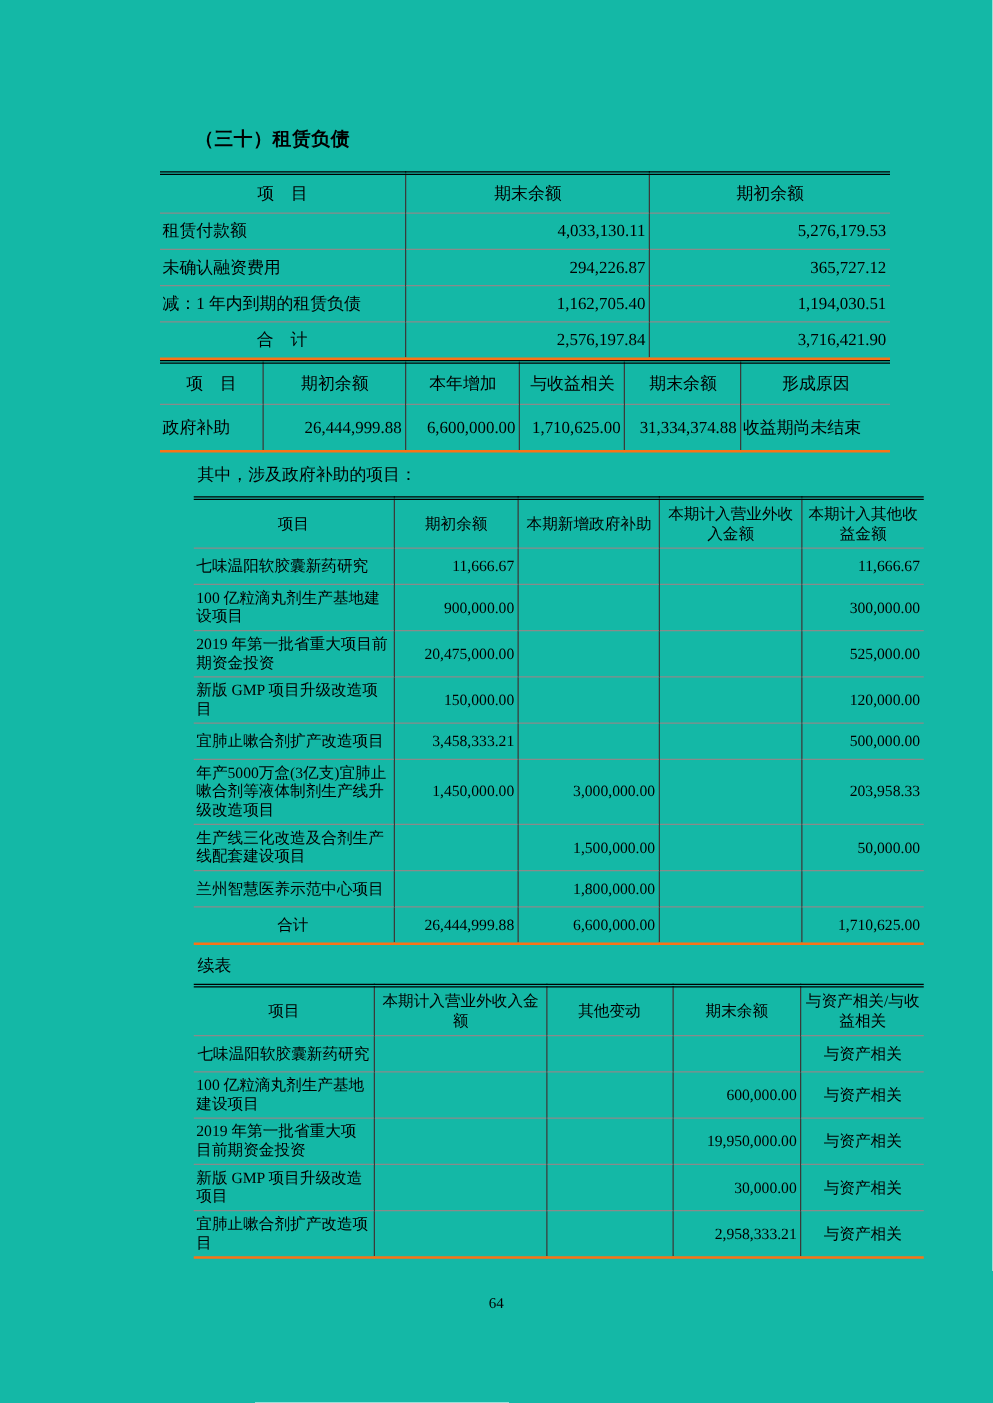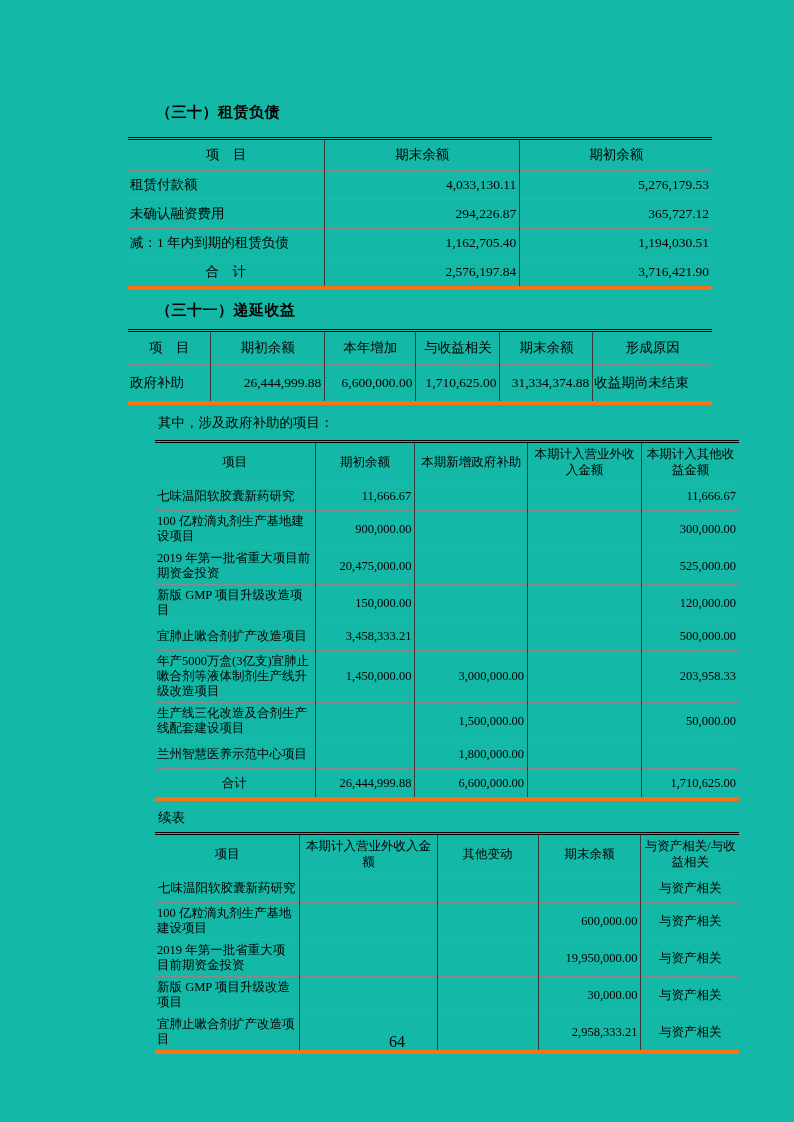--- a/index.html
+++ b/index.html
@@ -9,21 +9,21 @@
     box-sizing:border-box;padding:102px 82px 0 128px;overflow:hidden;
   }
   .sec-title{
     font-size:15px;font-weight:bold;margin:0 0 14px 28px;line-height:21px;letter-spacing:0.5px;
   }
   .sec-title.second{margin-top:10px;margin-bottom:8px;}
   .note,.cont-label{font-size:13.5px;line-height:17px;margin:9px 0 9px 30px;}
   .cont-label{margin:8px 0 6px 30px;}
   table.fin-table{
     width:100%;border-collapse:collapse;table-layout:fixed;
-    border-top:3px double #000;border-bottom:4px solid #f97316;
+    border-top:3px double #000;border-bottom:2px solid #f97316;
   }
   .fin-table th,.fin-table td{vertical-align:middle;overflow:hidden;word-break:break-all;}
   .fin-table th{font-weight:normal;text-align:center;}
   .fin-table th + th,.fin-table td + td{border-left:1px solid #3a3a3a;}
   .fin-table td{border-top:1px solid #8a8a8a;text-align:right;}
   .fin-table td:first-child{text-align:left;}
   
   .t1{font-size:13.5px;}
   .t1 th{padding:6px 2px;line-height:18px;}
   .t1 td{padding:5px 3px 5px 2px;line-height:18px;}
@@ -35,21 +35,21 @@
   .t2 td:last-child{text-align:left;padding:9px 1px;}
   
   .t3,.t4{font-size:12.5px;margin-left:27px;}
   .t3 th,.t4 th{padding:3px 1px;line-height:16px;}
   .t3 td,.t4 td{padding:3px 3px 3px 2px;line-height:15px;height:22px;}
   .t3 tbody tr:last-child td:first-child{text-align:center;}
   .t4 td:last-child{text-align:center;padding-left:1px;padding-right:1px;}
   .t4 tbody tr:first-child td:first-child{text-align:center;}
   .page-number{
     position:absolute;top:1034px;left:0;right:0;text-align:center;
-    font-size:16px;line-height:16px;
+    font-size:12px;line-height:16px;
   }
 </style>
 </head>
 <body>
 
 <div class="page">
 
   <h3 class="sec-title">（三十）租赁负债</h3>
 
   <table class="fin-table t1">
@@ -82,21 +82,20 @@
           <td>1,194,030.51</td>
         </tr>
         <tr>
           <td>合　计</td>
           <td>2,576,197.84</td>
           <td>3,716,421.90</td>
         </tr>
       </tbody>
     </table>
 
-  <h3 class="sec-title second">（三十一）递延收益</h3>
 
   <table class="fin-table t2">
     <colgroup>
       <col style="width:14.2%">
         <col style="width:19.5%">
         <col style="width:15.6%">
       <col style="width:14.4%">
         <col style="width:15.9%">
         <col style="width:20.4%">
     </colgroup>

